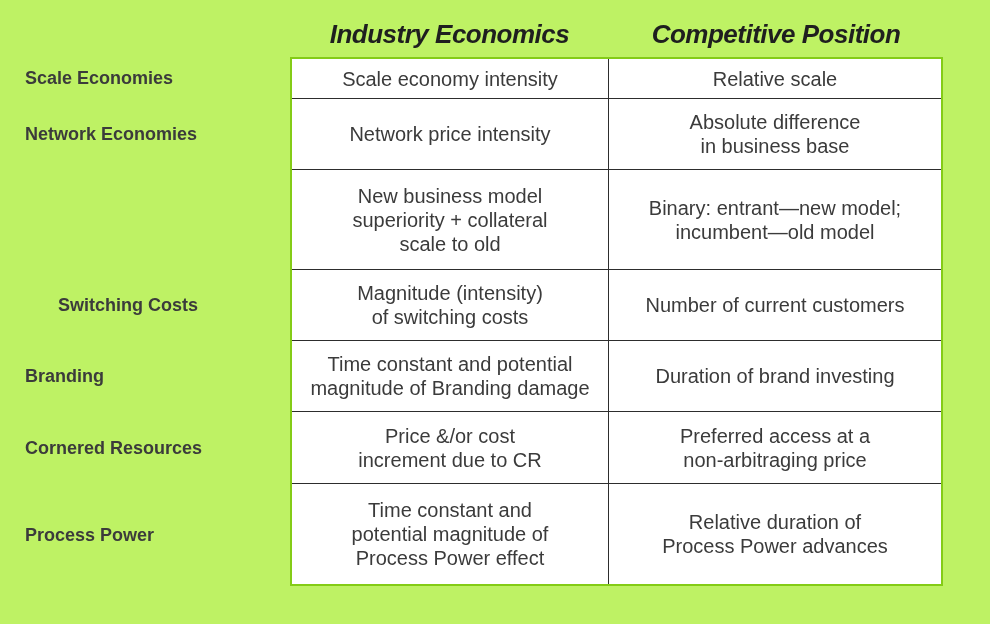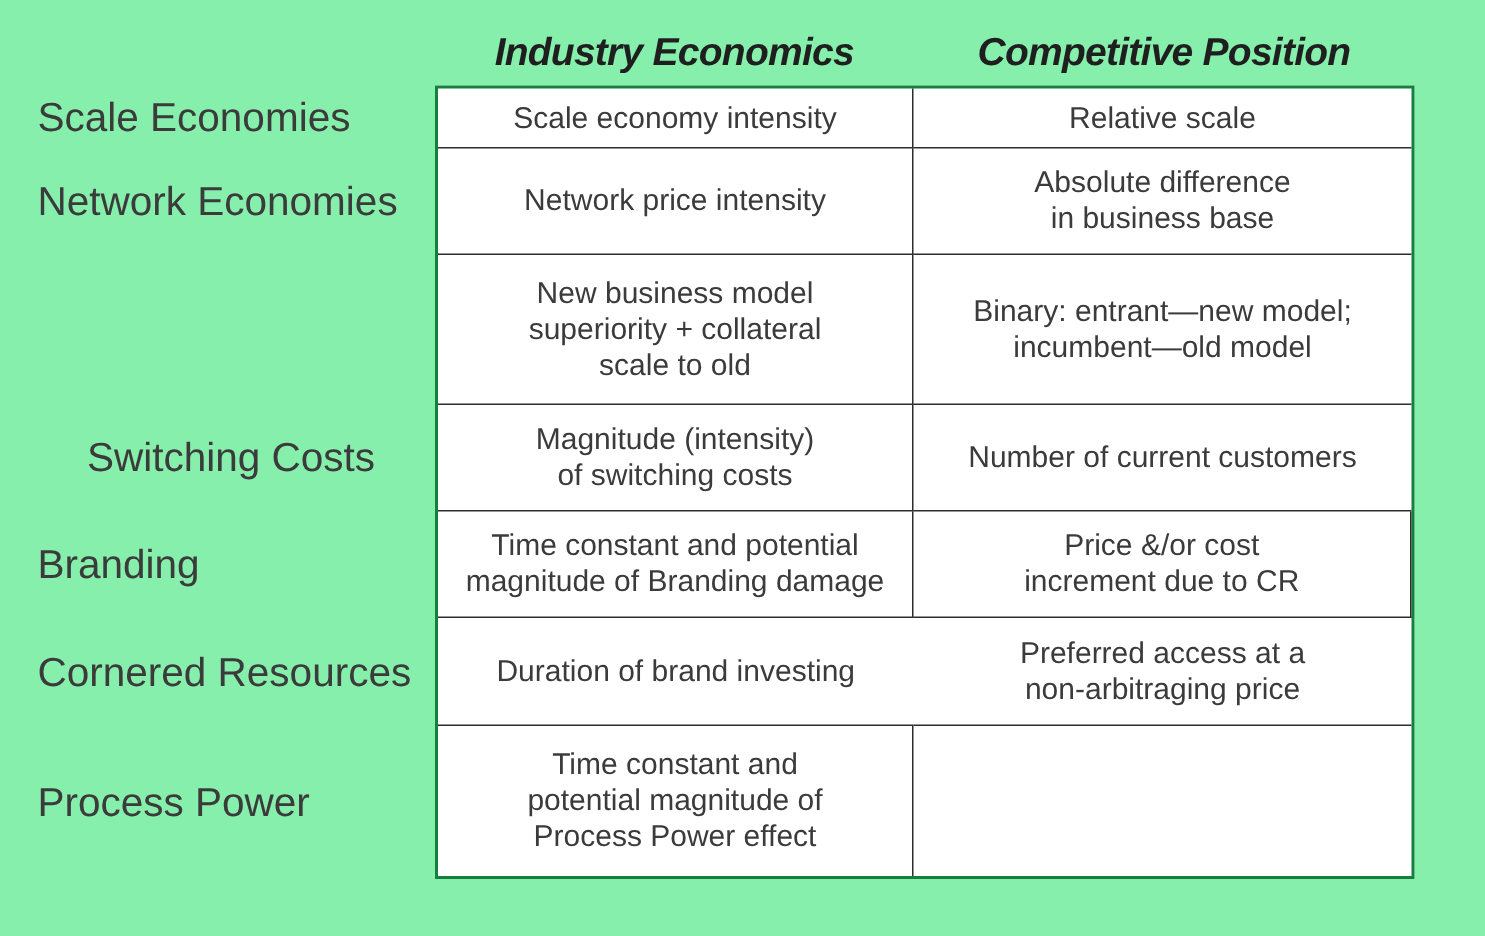--- a/index.html
+++ b/index.html
@@ -1,19 +1,19 @@
 <!DOCTYPE html>
 <html><head>
 <meta charset="utf-8">
 <style>
   html,body { margin:0; padding:0; }
   .page {
     position:relative;
     width:990px; height:624px;
-    background:#86efac;
+    background:#bef264;
     font-family:"Liberation Sans", sans-serif;
     color:#3b3b3b;
     overflow:hidden;
   }
 
   
   .col-header {
     position:absolute;
     top:12px; height:44px;
     display:flex; align-items:center; justify-content:center;
@@ -23,32 +23,33 @@
     white-space:nowrap;
   }
   .col-header.industry    { left:290px; width:319px; }
   .col-header.competitive { left:609px; width:334px; }
 
   
   .row-label {
     position:absolute;
     left:25px; width:258px;
     display:flex; align-items:center;
-    font-size:27px;
+    font-size:18px;
     color:#3b3b3b;
     white-space:nowrap;
+    font-weight:bold;
   }
 
   
   .table-frame {
     position:absolute;
     left:290px; top:57px;
     width:653px; height:529px;
     box-sizing:border-box;
-    border:2px solid #15803d;
+    border:2px solid #84cc16;
     display:grid;
     grid-template-columns:317px 1fr;
     grid-template-rows:40px 71px 100px 71px 71px 72px 1fr;
     background:#ffffff;
   }
   .cell {
     box-sizing:border-box;
     display:flex; align-items:center; justify-content:center;
     text-align:center;
     font-size:20px;
@@ -90,25 +91,27 @@
 scale to old</div>
     <div class="cell">Binary: entrant—new model;
 incumbent—old model</div>
 
     <div class="cell mid">Magnitude (intensity)
 of switching costs</div>
     <div class="cell">Number of current customers</div>
 
     <div class="cell mid">Time constant and potential
 magnitude of Branding damage</div>
+    <div class="cell">Duration of brand investing</div>
+
     <div class="cell mid">Price &amp;/or cost
 increment due to CR</div>
-
-    <div class="cell">Duration of brand investing</div>
     <div class="cell">Preferred access at a
 non-arbitraging price</div>
 
     <div class="cell mid last-row">Time constant and
 potential magnitude of
 Process Power effect</div>
+    <div class="cell last-row">Relative duration of
+Process Power advances</div>
 
   </div>
 </div>
 
 </body></html>

